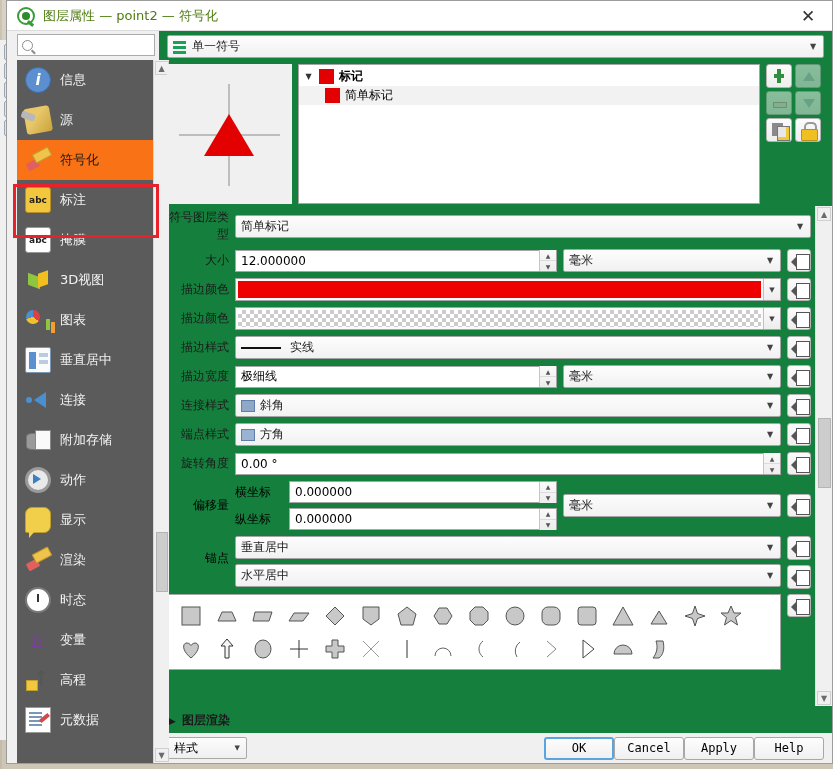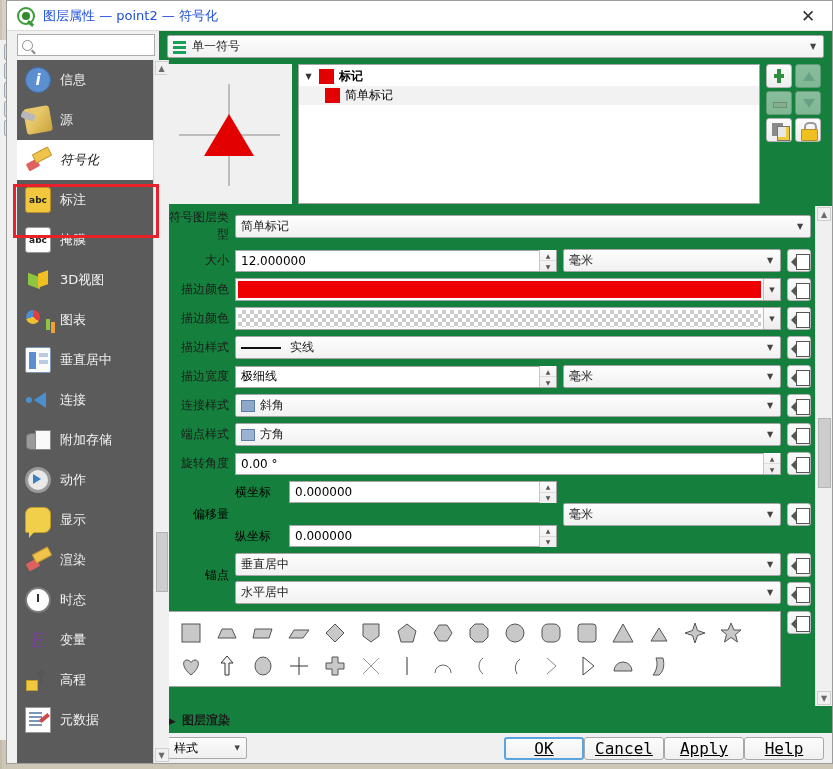--- a/index.html
+++ b/index.html
@@ -47,21 +47,21 @@
     flex: 0 0 18px;
   }
   #titlebar .qicon::after {
     content: ""; position: absolute; left: 3px; top: 3px; width: 8px; height: 8px;
     border-radius: 50%; background: #2e8b2e;
   }
   #titlebar .qicon::before {
     content: ""; position: absolute; right: -1px; bottom: -2px; width: 7px; height: 3px;
     background: #3a9b3a; transform: rotate(40deg);
   }
-  #title-text { font-size: 13px; color: #1d4ed8; flex: 1; }
+  #title-text { font-size: 13px; color: #4d7c0f; flex: 1; }
   #close-btn {
     width: 40px; height: 28px; display: flex; align-items: center; justify-content: center;
     font-size: 17px; color: #333; cursor: default;
   }
 
   
   #dlg-body { flex: 1; display: flex; min-height: 0; }
 
   
   #sidebar-col {
@@ -88,21 +88,21 @@
 
   #sidebar-area { flex: 1; display: flex; min-height: 0; position: relative; }
   #sidebar {
     width: 136px; flex: 0 0 136px; background: #5b5b5b;
     overflow: hidden; position: relative; margin-left: 10px;
   }
   .side-item {
     height: 40px; display: flex; align-items: center; padding-left: 8px;
     color: #f2f2f2; font-size: 13px; gap: 9px;
   }
-  .side-item.active { background: #ffffff; color: #1a1a1a; font-style: italic; }
+  .side-item.active { background: #f97316; color: #1a1a1a; }
   .side-item .ico { width: 26px; height: 26px; flex: 0 0 26px; position: relative; }
 
   
   .ic-info { background:#5b8fd0; border-radius:50%; border:1px solid #3f6fae; }
   .ic-info::after{content:"i";position:absolute;inset:0;display:flex;align-items:center;justify-content:center;color:#fff;font-style:italic;font-weight:bold;font-size:15px;}
   .ic-source { background: linear-gradient(135deg,#e8c86a 40%,#c9a23c); border-radius:3px; transform: rotate(-10deg); }
   .ic-source::after{content:"";position:absolute;left:-3px;top:4px;width:14px;height:7px;background:#b8b8b8;border-radius:2px;transform:rotate(30deg);}
   .ic-brush { position:relative; }
   .ic-brush::before{content:"";position:absolute;left:2px;top:14px;width:12px;height:8px;background:#e06060;transform:rotate(-28deg);border-radius:1px;}
   .ic-brush::after{content:"";position:absolute;left:8px;top:3px;width:16px;height:8px;background:#f0c44a;transform:rotate(-28deg);border-radius:1px;border:1px solid #c49a2e;}
@@ -264,21 +264,21 @@
     content: ""; position: absolute; left: 3px; top: 7px;
     border-style: solid; border-width: 5px 5px 5px 0; border-color: transparent #555 transparent transparent;
   }
   .line-sample { width: 40px; height: 2px; background: #111; flex: 0 0 40px; margin-right: 4px; }
   .mini-ico { width: 14px; height: 12px; flex: 0 0 14px; background: #8fa8c8; border: 1px solid #5d7ea8; }
   .mini-ico.cap { background: #9ab3d2; }
 
   
   .offset-block { display: flex; align-items: center; gap: 6px; margin-bottom: 6px; }
   .offset-label { width: 62px; flex: 0 0 62px; text-align: right; font-size: 12px; }
-  .offset-mid { flex: 1; min-width: 0; display: flex; flex-direction: column; gap: 22px; }
+  .offset-mid { flex: 1; min-width: 0; display: flex; flex-direction: column; gap: 5px; }
   .offset-line { display: flex; align-items: center; gap: 6px; }
   .sub-label { width: 48px; flex: 0 0 48px; font-size: 12px; }
   .offset-right { width: 218px; flex: 0 0 218px; display: flex; align-items: center; }
 
   .anchor-block { display: flex; align-items: flex-start; gap: 6px; margin-bottom: 5px; }
   .anchor-mid { flex: 1; display: flex; flex-direction: column; gap: 5px; min-width: 0; }
   .anchor-btns { display: flex; flex-direction: column; gap: 5px; }
 
   
   #shapes-row { display: flex; gap: 6px; align-items: flex-start; margin-top: 2px; }
@@ -304,25 +304,24 @@
     height: 30px; flex: 0 0 30px; display: flex; align-items: center;
     padding: 0 8px 0 8px; background: #f0f0f0;
   }
   .style-btn {
     width: 80px; height: 22px; border: 1px solid #a8a8a8; border-radius: 2px;
     background: linear-gradient(#fcfcfc,#efefef); display: flex; align-items: center;
     padding: 0 6px; font-size: 12px;
   }
   .style-btn .arrow { margin-left: auto; font-size: 7px; color: #444; }
   .fbtn {
-    width: 80px; height: 23px; border: 1px solid #a8a8a8; border-radius: 3px;
-    background: linear-gradient(#fdfdfd,#f0f0f0); font-size: 16px;
+    width: 70px; height: 23px; border: 1px solid #a8a8a8; border-radius: 3px;
+    background: linear-gradient(#fdfdfd,#f0f0f0); font-size: 12px;
     display: flex; align-items: center; justify-content: center;
     font-family: "DejaVu Sans Mono", monospace;
-    text-decoration: underline;
   }
   .fbtn.default { border: 2px solid #5aa5e0; }
   #footer .spacer { flex: 1; }
 </style>
 </head>
 <body>
 
 <div id="bg-map"></div>
 <div id="bg-toolbar-left">
   <div class="bicon"></div>

